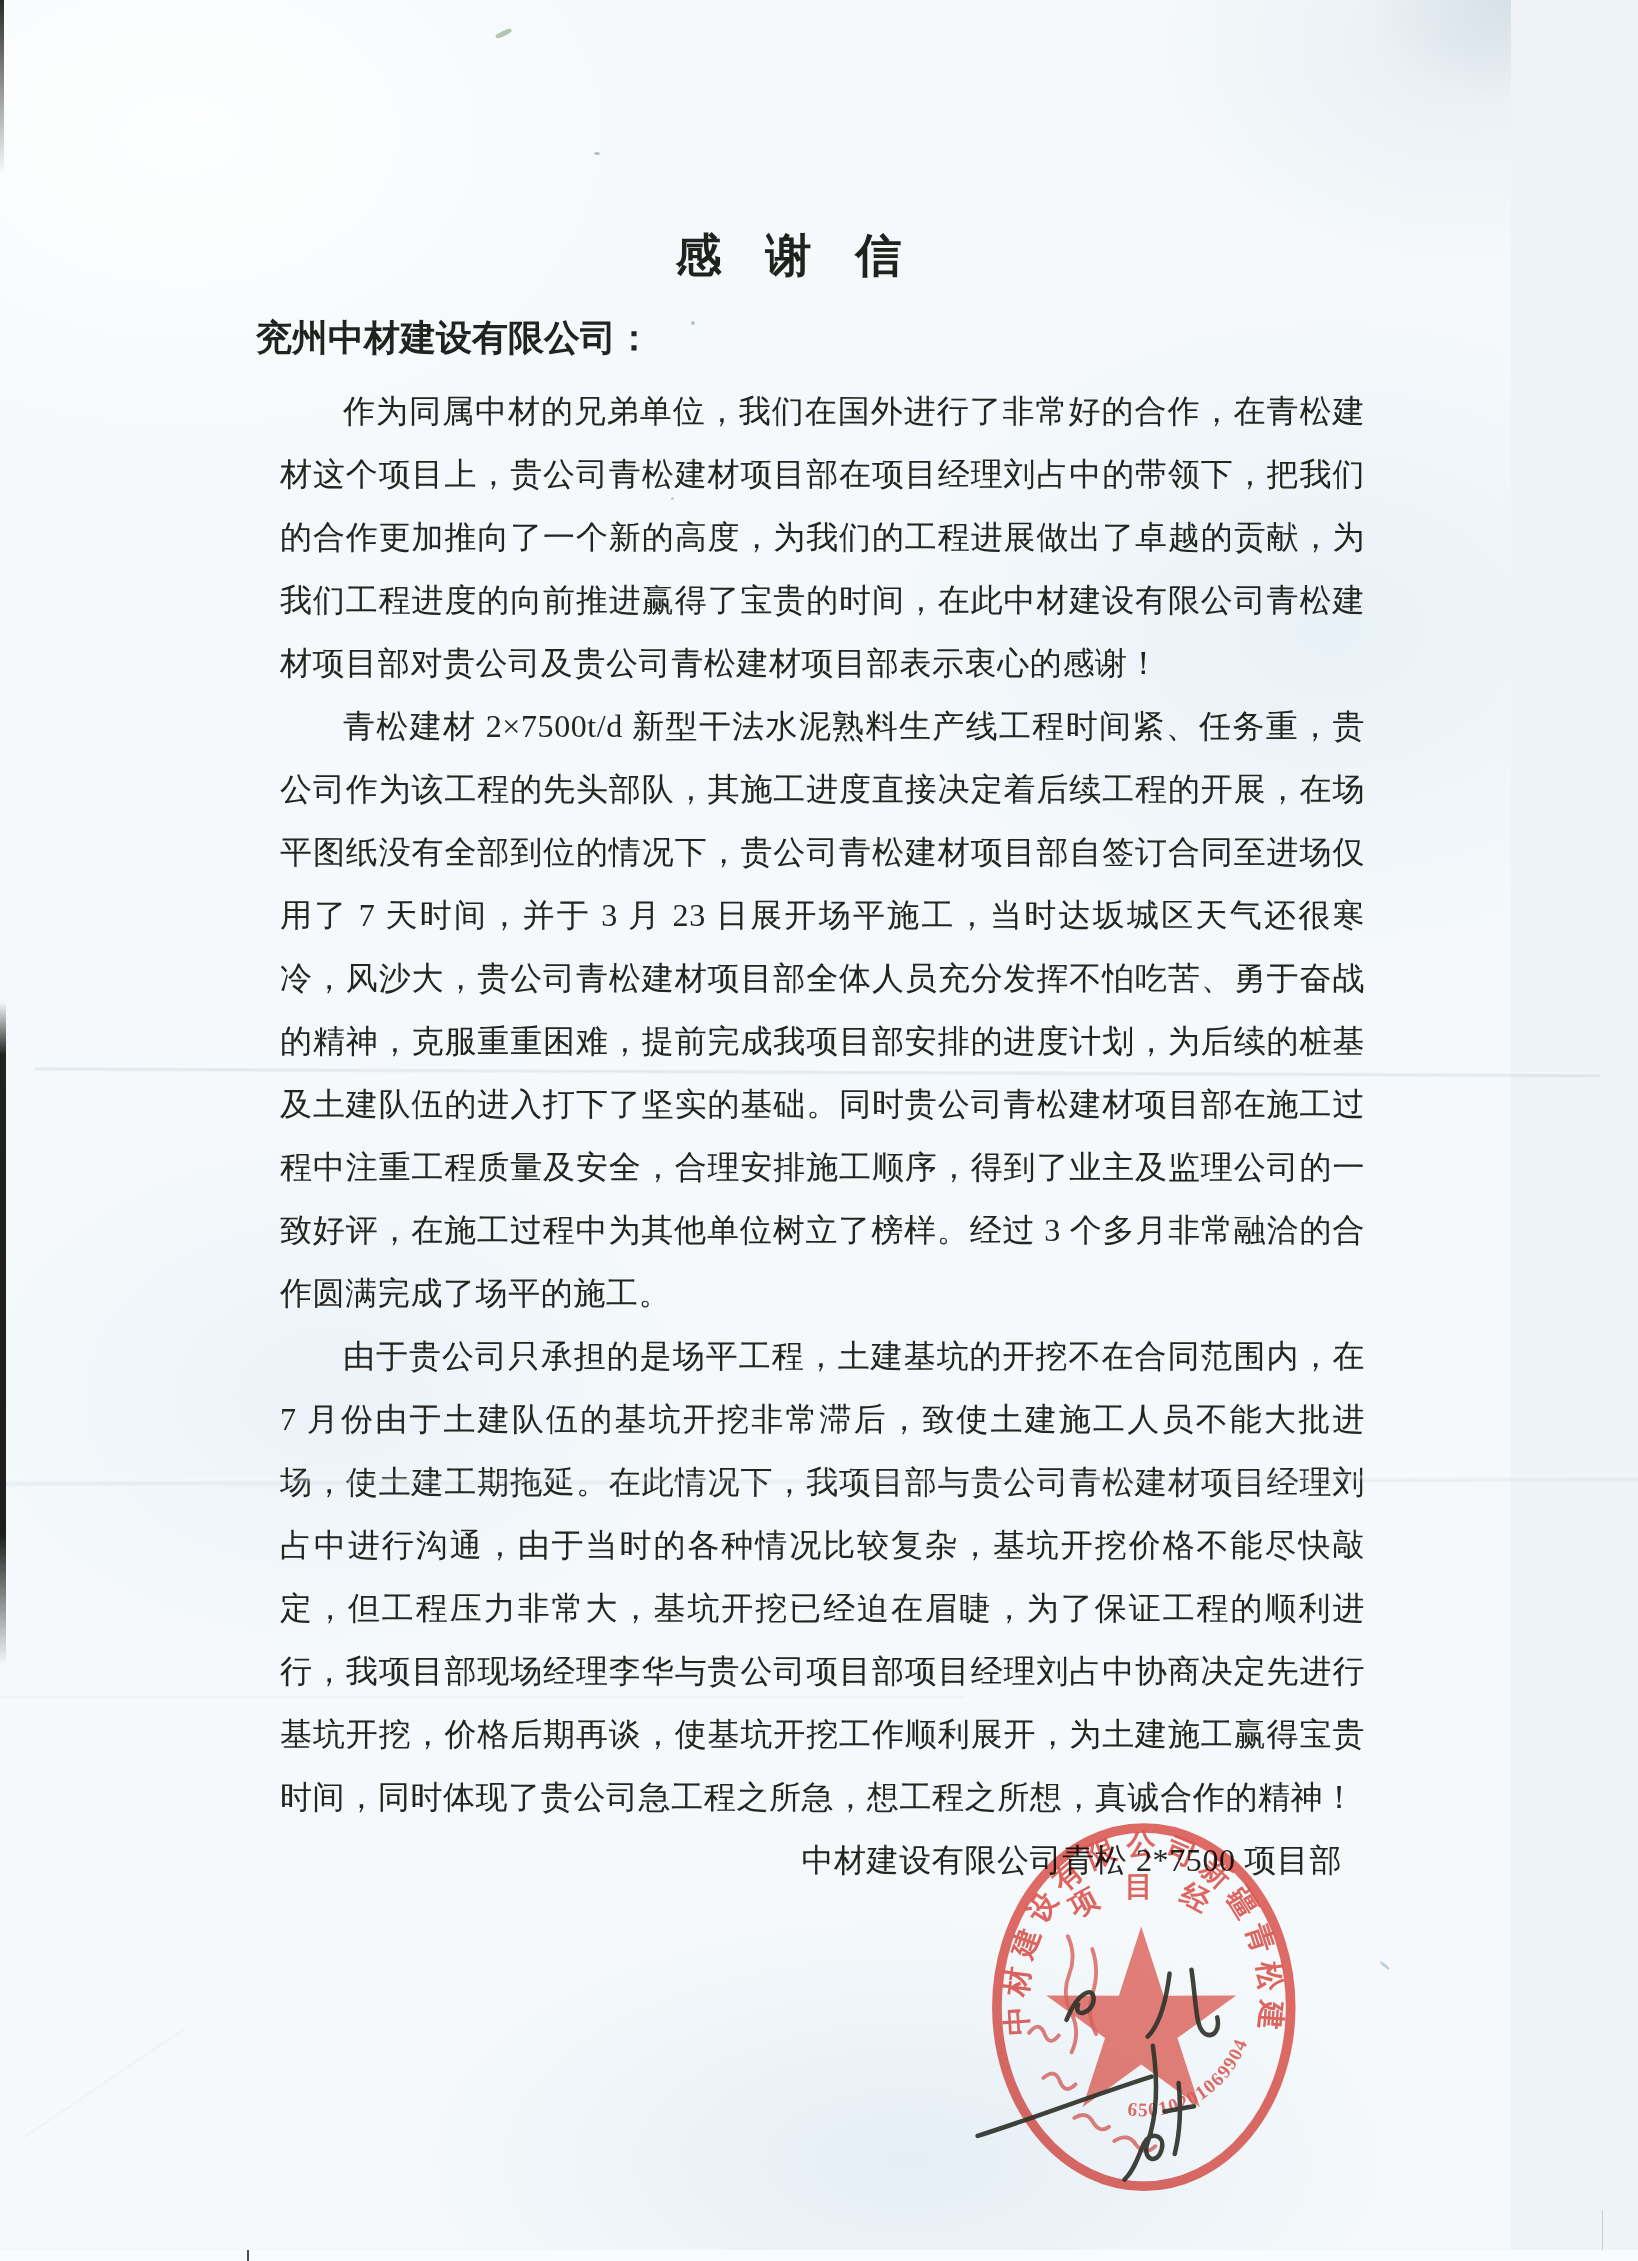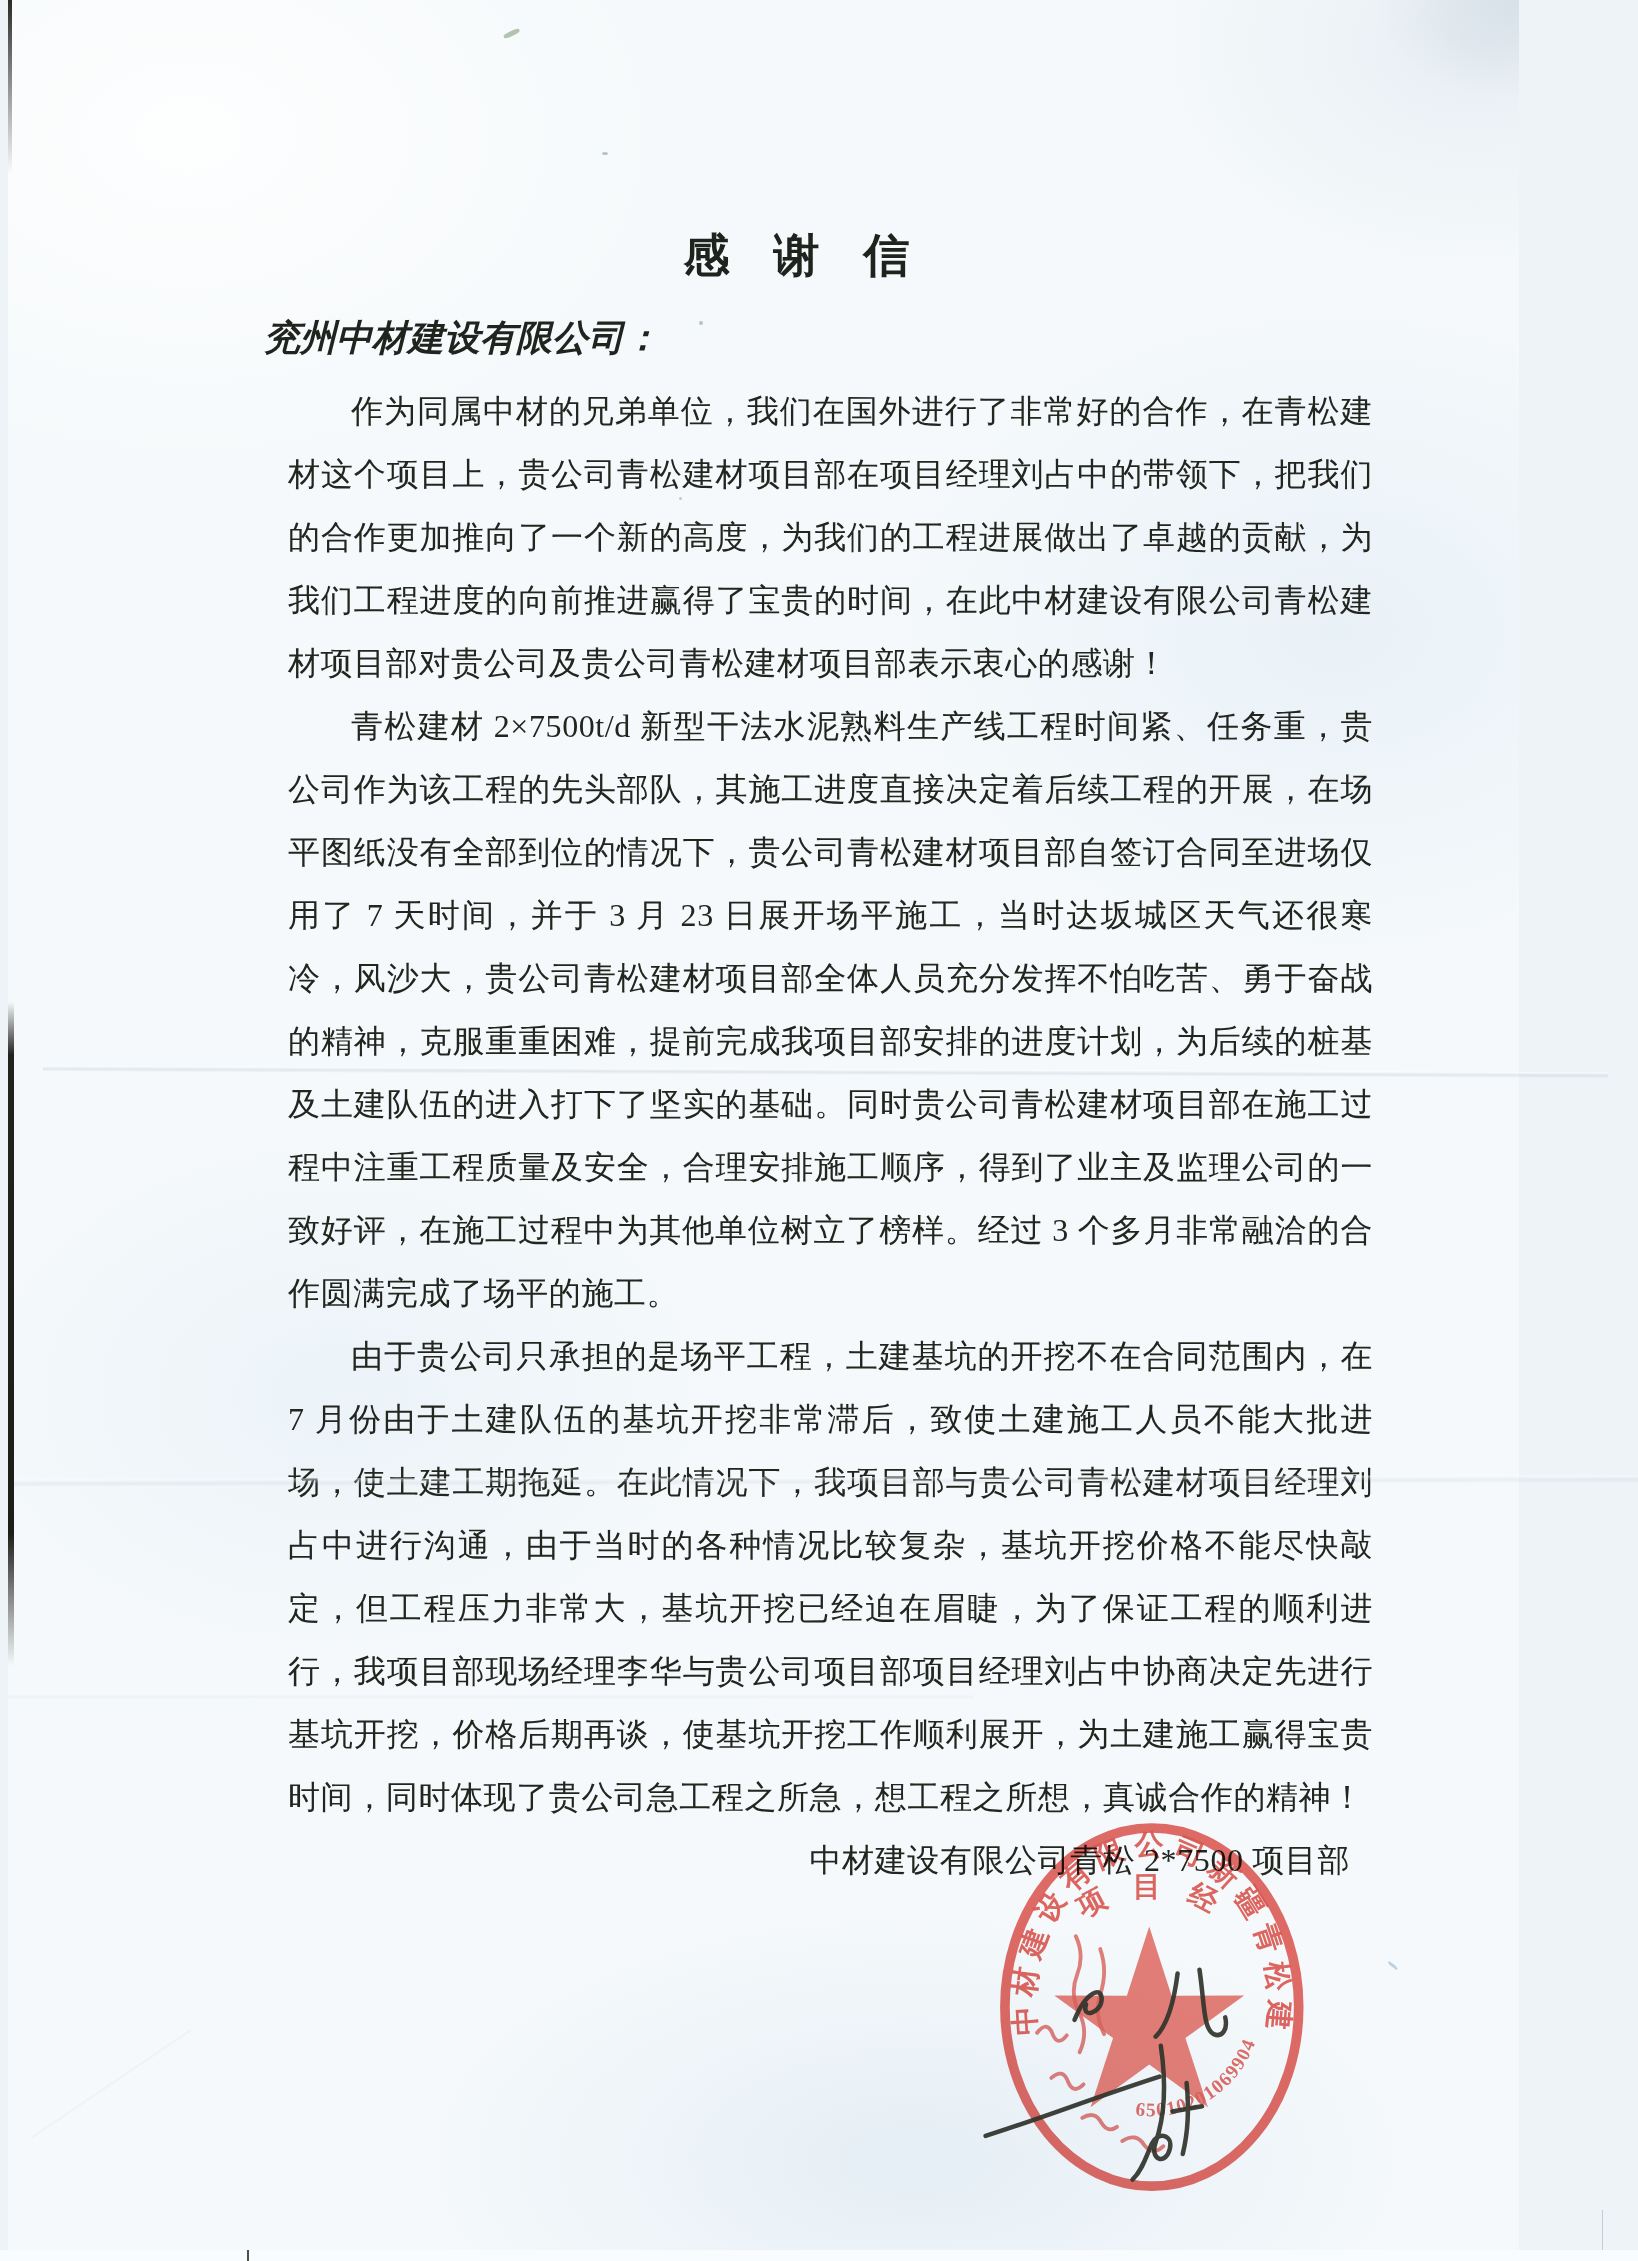--- a/index.html
+++ b/index.html
@@ -3,21 +3,21 @@
 <meta charset="utf-8">
 <style>
   html,body{margin:0;padding:0;}
   body{
     width:1639px;height:2261px;
     background:#eef3f7;
     font-family:"Liberation Serif","DejaVu Serif",serif;
     overflow:hidden;position:relative;
   }
   .paper{
-    position:absolute;left:8px;top:0;width:1511px;height:2250px;
+    position:absolute;left:0;top:0;width:1511px;height:2250px;
     background-color:#f5f9fb;
     background-image:
       radial-gradient(837px 580px at 12% 6%, rgba(255,255,255,.85), rgba(255,255,255,0) 60%),
       radial-gradient(709px 515px at 88% 28%, rgba(223,235,245,.55), rgba(223,235,245,0) 65%),
       radial-gradient(644px 451px at 22% 62%, rgba(226,237,246,.5), rgba(226,237,246,0) 60%),
       radial-gradient(773px 387px at 60% 96%, rgba(219,231,242,.6), rgba(219,231,242,0) 65%),
       radial-gradient(451px 322px at 97% 2%, rgba(205,218,230,.35), rgba(205,218,230,0) 70%);
     border-bottom:2.6px solid #5d6055;
   }
   .below-paper{
@@ -26,21 +26,21 @@
   }
   .content{
     position:absolute;left:256px;top:230px;width:1109px;
     color:#23251f;
   }
   .doc-title{
     margin:0;font-size:46px;line-height:52px;font-weight:bold;
     text-align:center;letter-spacing:44px;color:#20231d;
   }
   .salutation{
-    margin:36px 0 0 0;font-size:36px;line-height:40px;font-weight:bold;color:#21241e;font-style:italic;
+    margin:36px 0 0 0;font-size:36px;line-height:40px;font-weight:bold;color:#21241e;
   }
   .bodytext{margin-top:22px;margin-left:24px;}
   .bodytext p{
     margin:0;font-size:32px;line-height:63px;
     text-align:justify;text-justify:inter-ideograph;
     text-indent:63px;letter-spacing:0.6px;
   }
   .signoff{
     margin:0;font-size:32px;line-height:63px;text-align:right;padding-right:23px;
     letter-spacing:0.6px;

